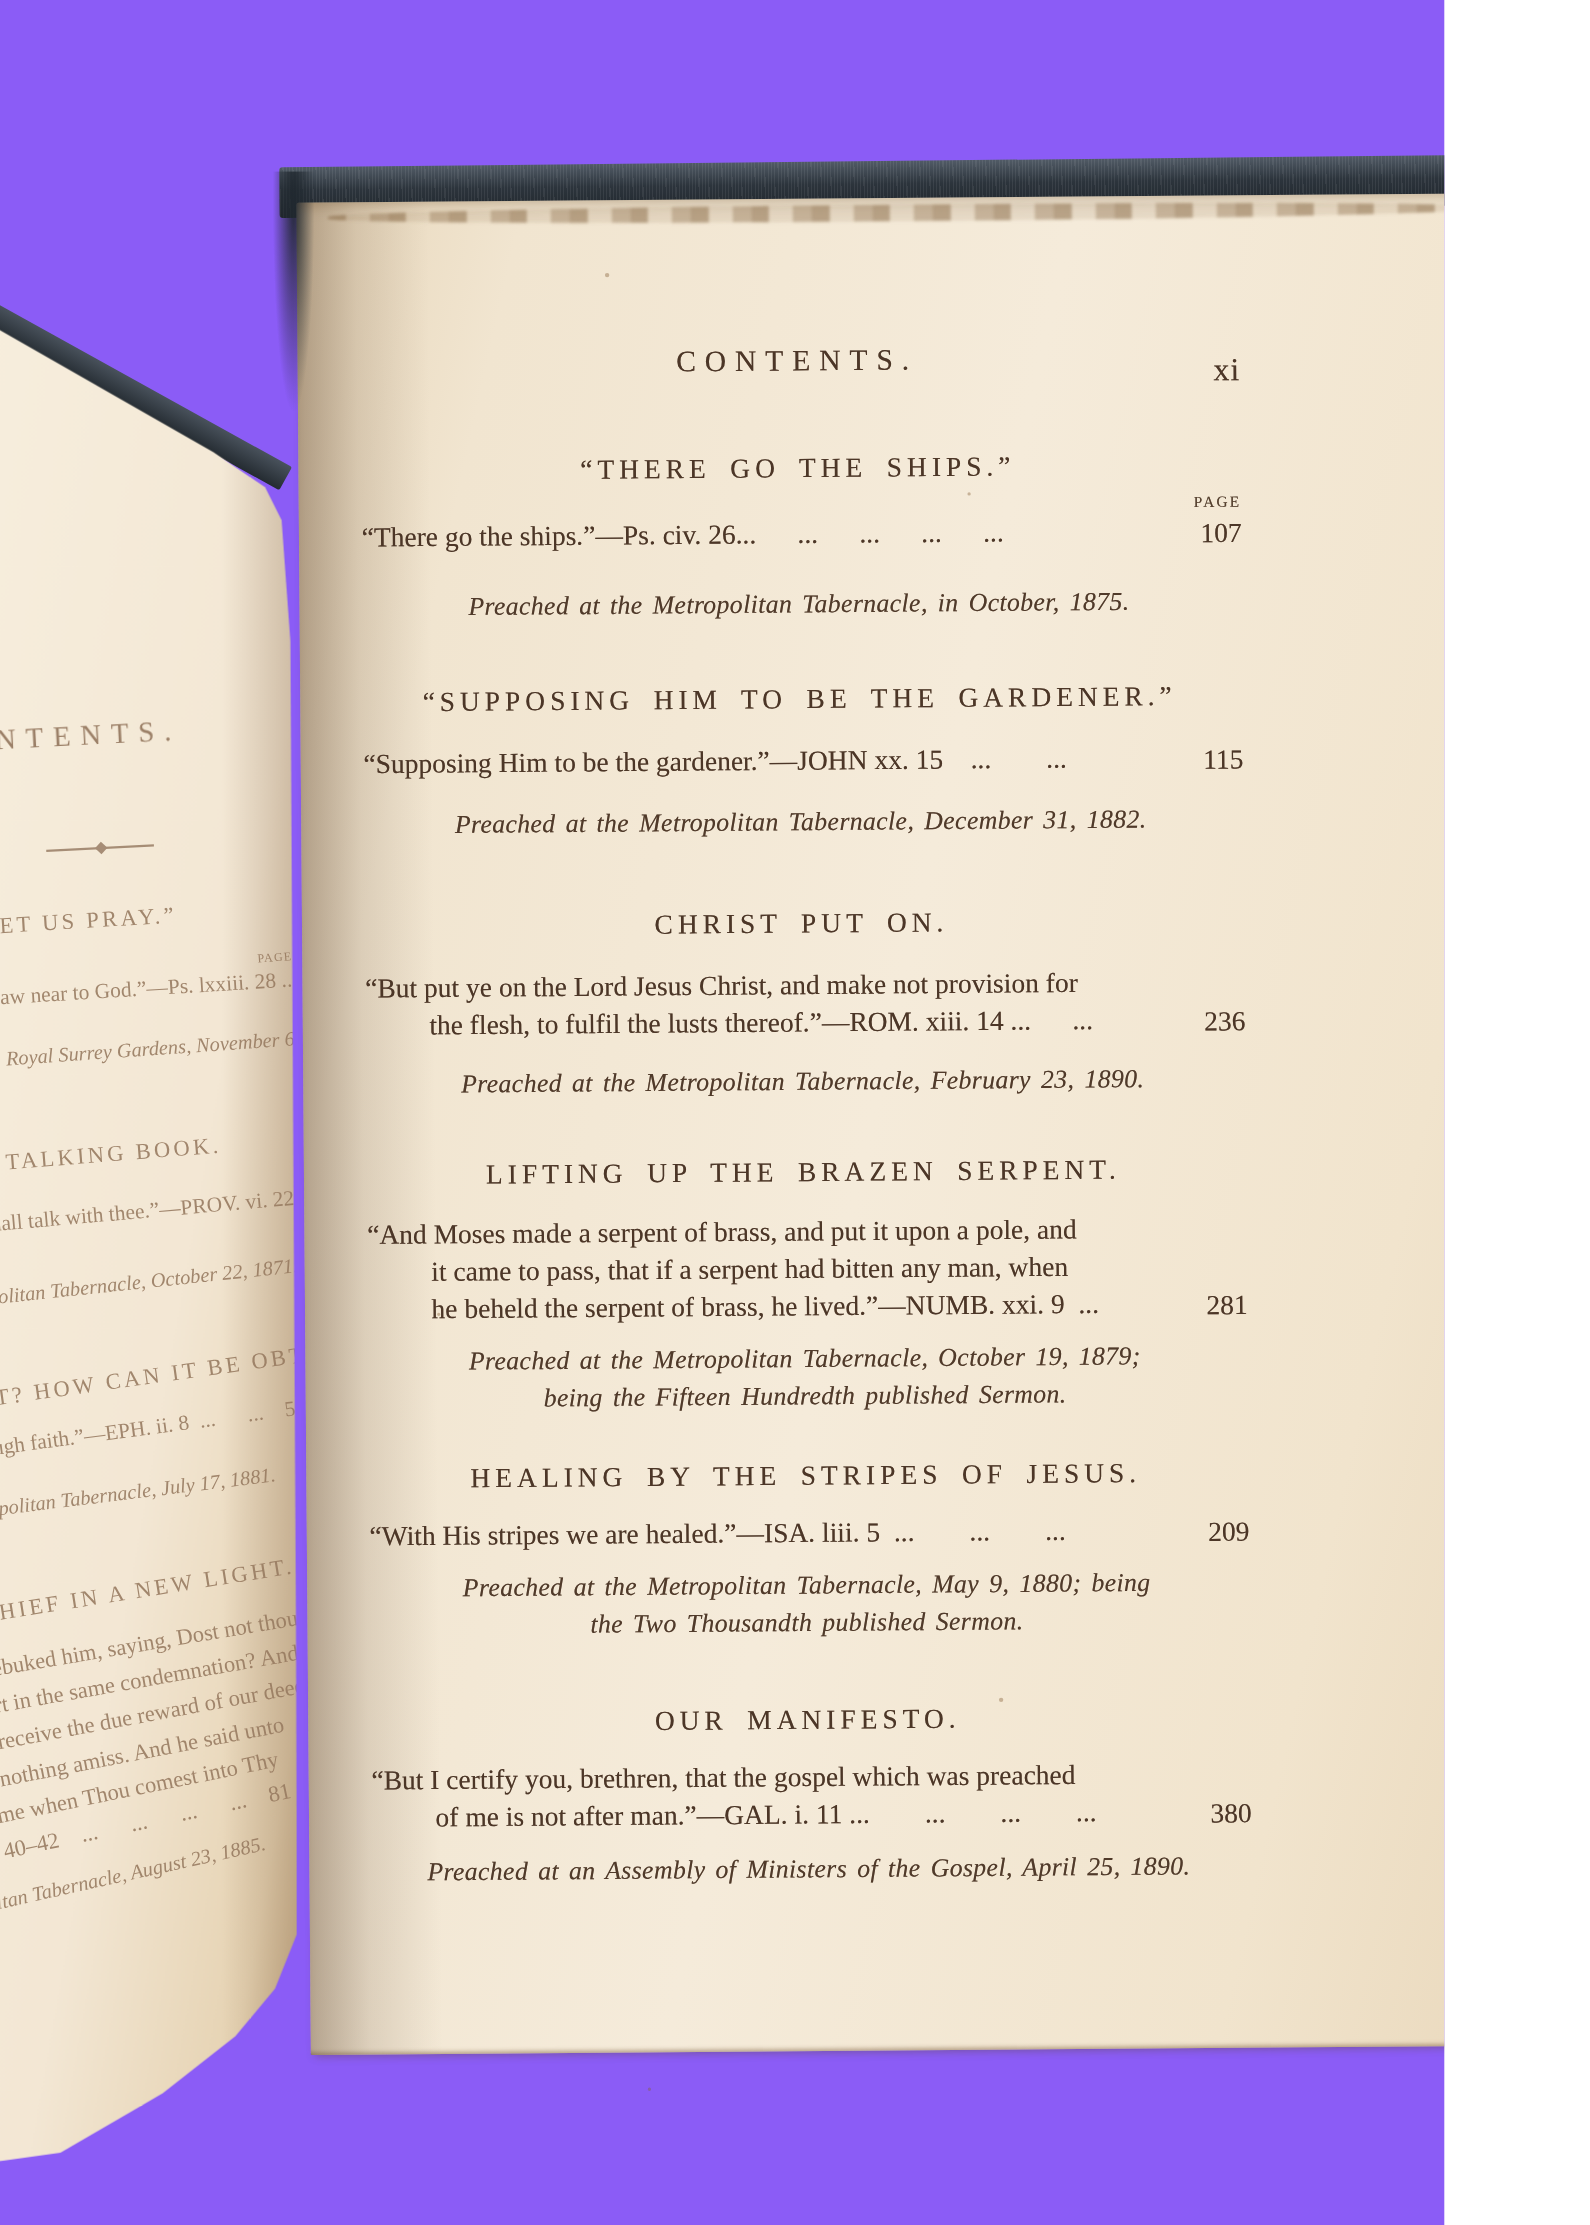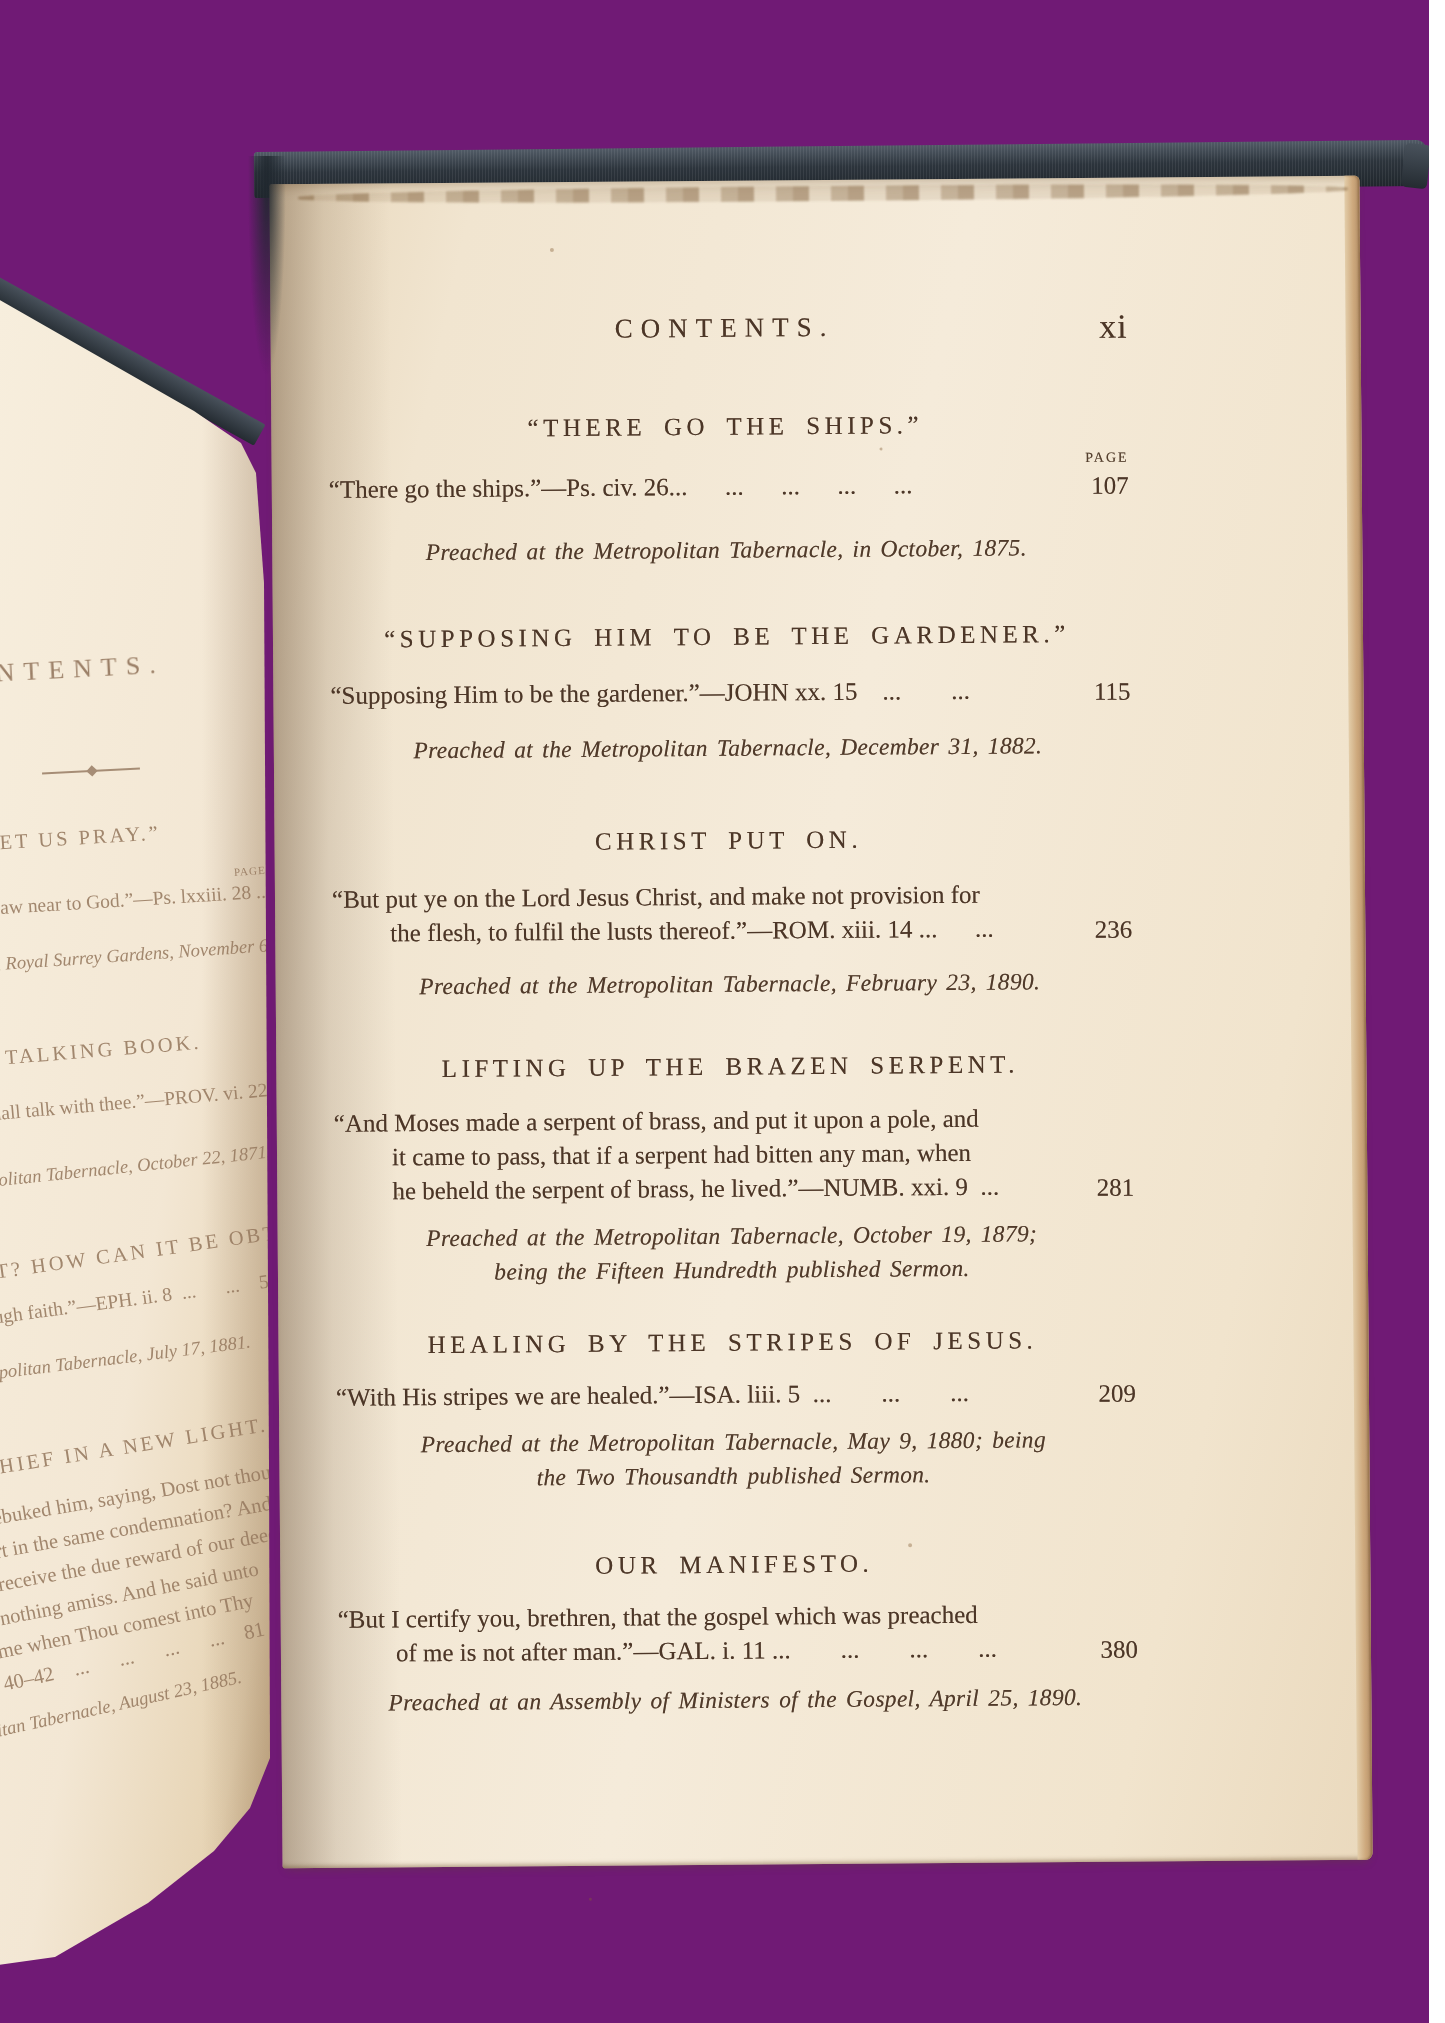--- a/index.html
+++ b/index.html
@@ -1,16 +1,16 @@
 <!DOCTYPE html>
 <html><head>
 <meta charset="utf-8">
 <style>
   html,body{margin:0;padding:0;background:#ffffff;}
-  .scene{position:relative;width:1429px;height:2023px;background:#701a75;overflow:hidden;
+  .scene{position:relative;width:1313px;height:2023px;background:#8b5cf6;overflow:hidden;
          font-family:"Liberation Serif","DejaVu Serif",serif;}
 
   
   .cover-top{position:absolute;left:254px;top:146px;width:1172px;height:46px;
     background:linear-gradient(#515b66,#2c343c 45%,#20262c);
     background-blend-mode:normal;border-radius:3px 9px 6px 3px;transform:rotate(-0.6deg);}
   .cover-top::after{content:"";position:absolute;right:-3px;top:4px;width:26px;height:44px;
     background:linear-gradient(#49525c,#242b31);border-radius:5px;transform:rotate(7deg);}
   .cover-texture{position:absolute;inset:0;border-radius:inherit;
     background:repeating-linear-gradient(90deg,rgba(255,255,255,.07) 0 1px,transparent 1px 3px);}
@@ -30,21 +30,21 @@
   .fore-edge{position:absolute;right:0;top:0;width:15px;height:100%;border-radius:0 5px 7px 0;
     background:linear-gradient(to right,#e3cda9,#cda87c 55%,#b6916a);
     box-shadow:inset -2px 0 2px rgba(120,85,50,.5);}
   .spot{position:absolute;border-radius:50%;background:rgba(133,94,56,.4);}
 
   
   .rp-text{position:absolute;color:#4c3627;text-shadow:0 0 .6px rgba(76,54,39,.55);white-space:pre;}
   .rp-center{left:57px;width:794px;text-align:center;white-space:pre;}
   .rp-right{left:745px;width:112px;text-align:right;}
   .contents-title{font-size:27px;letter-spacing:8px;}
-  .folio{font-size:34px;letter-spacing:1px;}
+  .folio{font-size:29px;letter-spacing:1px;margin-top:13px;}
   .page-label{font-size:14px;letter-spacing:2px;color:#55402f;}
   .heading{font-size:25px;letter-spacing:4.5px;word-spacing:7px;}
   .entry{left:57px;font-size:25px;}
   .entry.cont{left:115px;}
   .pagenum{font-size:25px;}
   .note{font-style:italic;font-size:23.5px;word-spacing:3px;letter-spacing:.3px;color:#503a2a;}
 
   
   .left-page{position:absolute;left:-2px;top:283px;width:290px;height:1700px;
     background:linear-gradient(100deg,#f7eedd 0%,#f3e7d4 55%,#e6d3b3 84%,#cbb088 97%);

